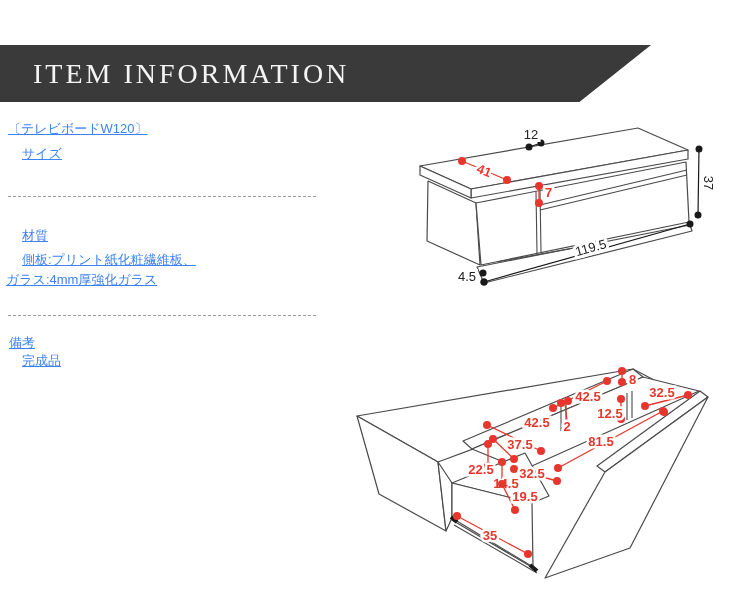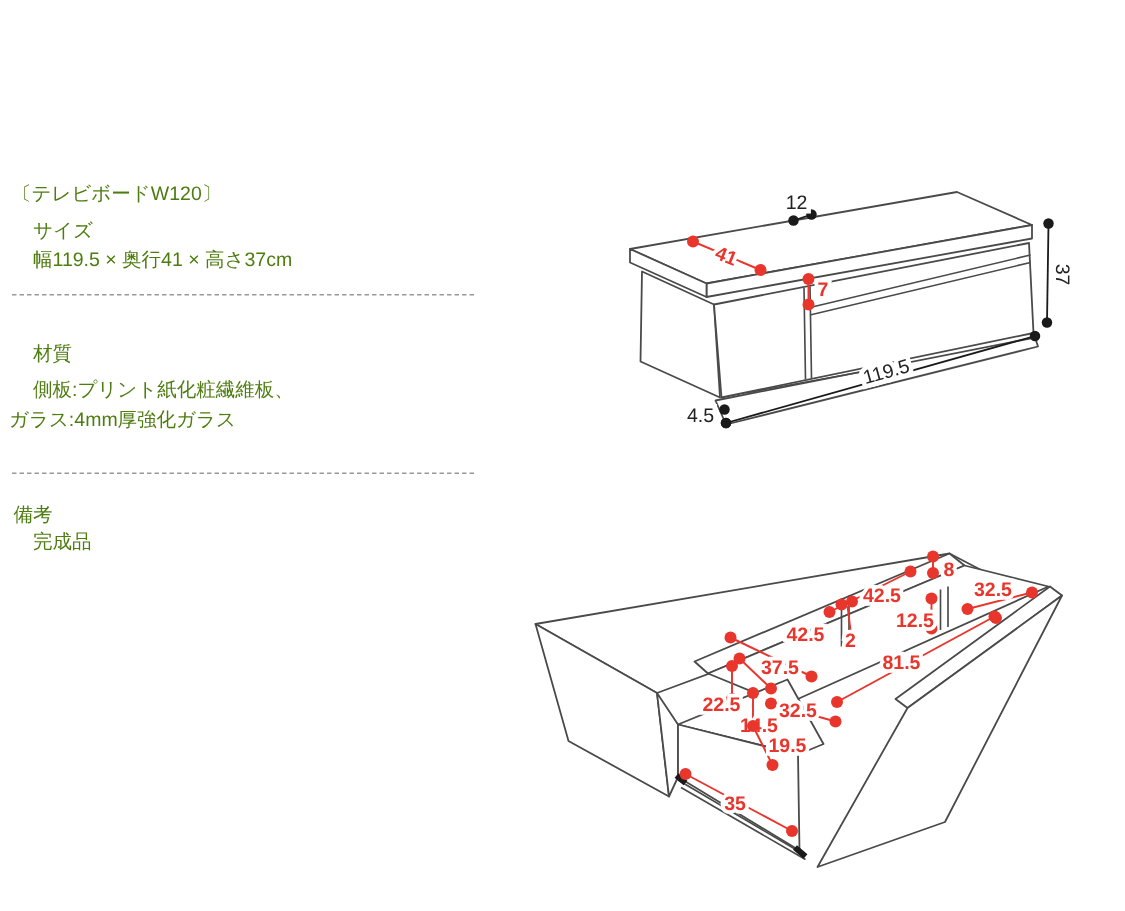--- a/index.html
+++ b/index.html
@@ -4,45 +4,47 @@
 <style>
   html,body{margin:0;padding:0;background:#fff;}
   #stage{position:relative;width:750px;height:607px;background:#ffffff;overflow:hidden;
          font-family:"Liberation Sans","DejaVu Sans",sans-serif;color:#3c3c3c;}
   
   .banner{position:absolute;left:0;top:45px;width:651px;height:57px;background:#3a3a3a;
           clip-path:polygon(0 0,100% 0,89% 100%,0 100%);}
   .banner h1{margin:0;padding:0 0 0 33px;line-height:57px;font-family:"Liberation Serif","DejaVu Serif",serif;
              font-weight:400;font-size:28px;letter-spacing:3px;color:#f4f4f4;}
   
-  .t{position:absolute;font-size:13px;line-height:17px;color:#4d7c0f;white-space:nowrap;}
+  .t{position:absolute;font-size:13px;line-height:17px;color:#3b82f6;white-space:nowrap;text-decoration:underline;}
   .divider{position:absolute;left:8px;width:308px;height:0;border-top:1px dashed #9a9a9a;}
   
   .diag{position:absolute;}
   svg{display:block;}
   svg .ln{fill:#ffffff;stroke:#4a4a4a;stroke-width:1.2;stroke-linejoin:round;}
   svg .seg{fill:none;stroke:#4a4a4a;stroke-width:1.1;}
   svg .dimK{fill:none;stroke:#1a1a1a;stroke-width:1.2;}
   svg .dimR{fill:none;stroke:#e8362d;stroke-width:1.3;}
   svg .dotK{fill:#1a1a1a;stroke:none;}
   svg .dotR{fill:#e8362d;stroke:none;}
   svg text{font-family:"Liberation Sans","DejaVu Sans",sans-serif;font-size:13px;}
   svg text.k{fill:#222;paint-order:stroke;stroke:#ffffff;stroke-width:6px;}
   svg text.r{fill:#e8362d;font-weight:600;paint-order:stroke;stroke:#ffffff;stroke-width:5px;}
 </style>
 </head>
 <body>
 
 <div id="stage">
 
+  <div class="banner">
+    <h1>ITEM INFORMATION</h1>
+  </div>
 
   <div class="t" style="left:8px;top:120px;">〔テレビボードW120〕</div>
 
   <div class="t" style="left:22px;top:145px;">サイズ</div>
-  <div class="t" style="left:22px;top:164px;">幅119.5 × 奥行41 × 高さ37cm</div>
 
   <div class="divider" style="top:196px;"></div>
 
   <div class="t" style="left:22px;top:210px;margin-top:17px;">材質</div>
   <div class="t" style="left:22px;top:251px;">側板:プリント紙化粧繊維板、</div>
   <div class="t" style="left:6px;top:271px;">ガラス:4mm厚強化ガラス</div>
 
   <div class="divider" style="top:315px;"></div>
 
   <div class="t" style="left:9px;top:334px;text-align:center;">備考</div>

